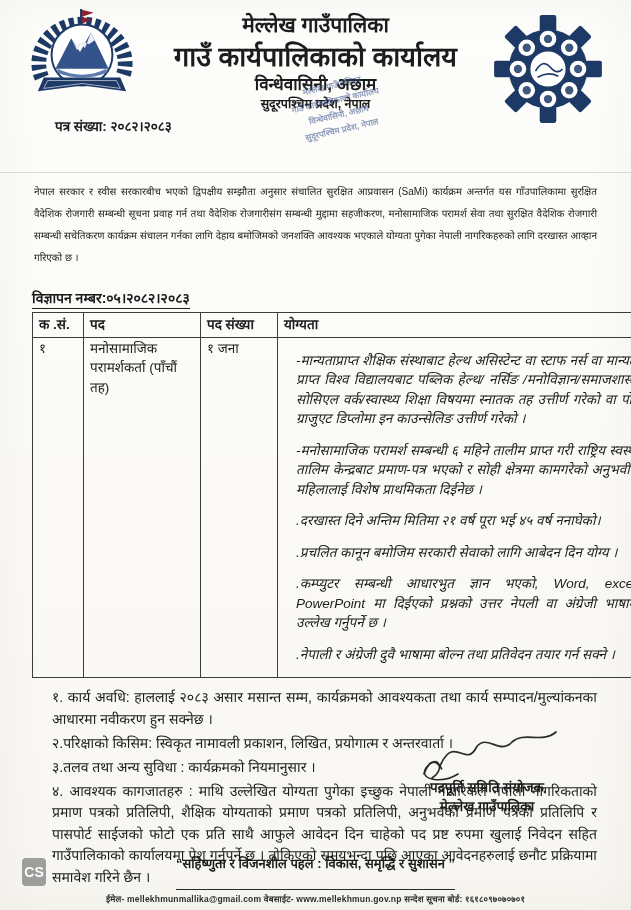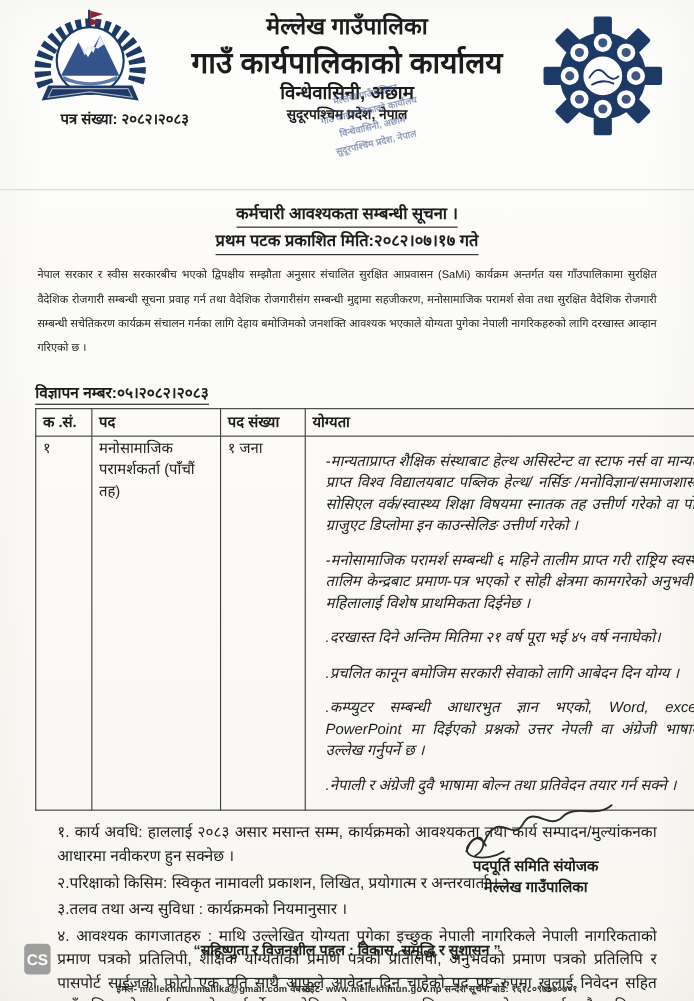--- a/index.html
+++ b/index.html
@@ -16,21 +16,21 @@
   .head-center{text-align:center;padding-top:10px;}
   .muni-title{font-size:21px;font-weight:700;margin:0;line-height:30px;}
   .office-title{font-size:27px;font-weight:700;margin:0;line-height:34px;}
   .addr-line{font-size:17px;font-weight:700;line-height:22px;}
   .prov-line{font-size:12.5px;font-weight:700;line-height:16px;}
   .stamp{
     position:absolute;left:262px;top:78px;width:150px;text-align:center;
     transform:rotate(-13deg);color:rgba(58,82,136,.55);pointer-events:none;
   }
   .stamp div{font-size:8.5px;font-weight:700;line-height:15px;white-space:nowrap;}
-  .letter-block{position:absolute;left:55px;top:98px;font-size:13.5px;font-weight:700;line-height:22px;text-align:right;}
+  .letter-block{position:absolute;left:55px;top:116px;font-size:13.5px;font-weight:700;line-height:22px;text-align:right;}
   
   .main{padding:0 32px;}
   .notice-head{text-align:center;margin-top:12px;}
   .notice-head .u{display:inline-block;font-size:15px;font-weight:700;
     border-bottom:1.4px solid #1c1c1c;padding-bottom:1px;line-height:20px;}
   .notice-head .second{margin-top:3px;}
   .body-par{font-size:10px;line-height:22px;text-align:justify;margin:8px 2px 16px 2px;}
   .advert{display:inline-block;font-size:14px;font-weight:700;margin-top:3px;
     border-bottom:1.4px solid #1c1c1c;padding-bottom:1px;}
   
@@ -155,24 +155,20 @@
       <div>सुदूरपश्चिम प्रदेश, नेपाल</div>
     </div>
 
     <div class="letter-block">
       <div>पत्र संख्या: २०८२।२०८३</div>
     </div>
   </div>
 
   <div class="main">
 
-    <div class="notice-head">
-      <div><span class="u">कर्मचारी आवश्यकता सम्बन्धी सूचना ।</span></div>
-      <div class="second"><span class="u">प्रथम पटक प्रकाशित मिति:२०८२।०७।१७ गते</span></div>
-    </div>
 
     <p class="body-par">नेपाल सरकार र स्वीस सरकारबीच भएको द्विपक्षीय सम्झौता अनुसार संचालित सुरक्षित आप्रवासन (SaMi) कार्यक्रम अन्तर्गत यस गाँउपालिकामा सुरक्षित वैदेशिक रोजगारी सम्बन्धी सूचना प्रवाह गर्न तथा वैदेशिक रोजगारीसंग सम्बन्धी मुद्दामा सहजीकरण, मनोसामाजिक परामर्श सेवा तथा सुरक्षित वैदेशिक रोजगारी सम्बन्धी सचेतिकरण कार्यक्रम संचालन गर्नका लागि देहाय बमोजिमको जनशक्ति आवश्यक भएकाले योग्यता पुगेका नेपाली नागरिकहरुको लागि दरखास्त आव्हान गरिएको छ ।</p>
 
     <span class="advert">विज्ञापन नम्बर:०५।२०८२।२०८३</span>
 
     <table class="vac">
       <tbody>
           <tr>
         <th class="col-sn">क .सं.</th>
         <th class="col-post">पद</th>

